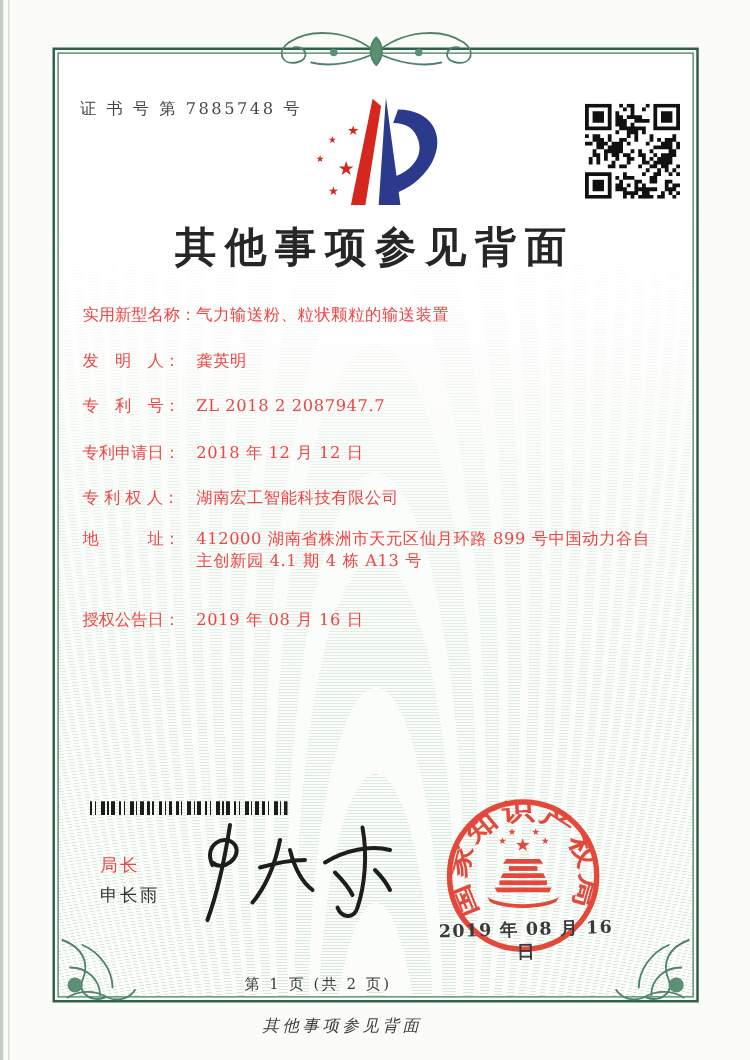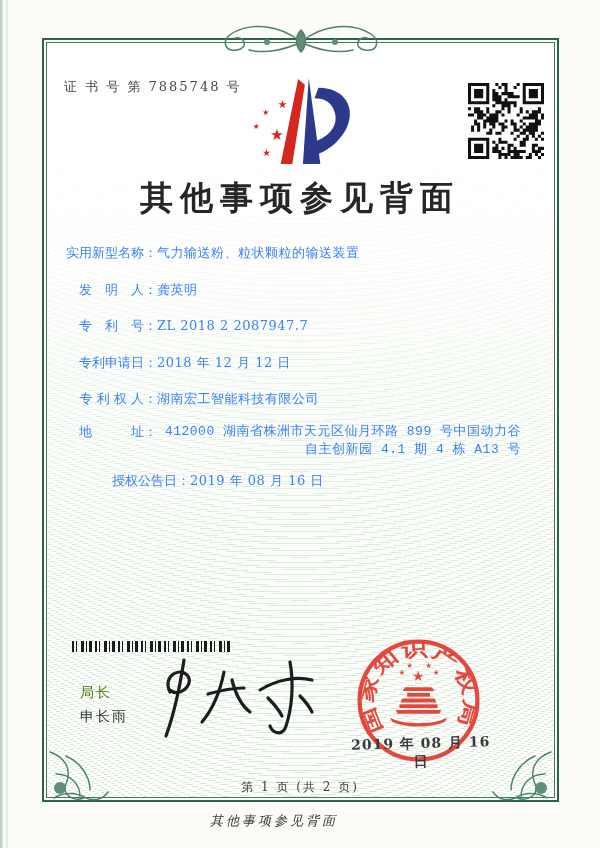--- a/index.html
+++ b/index.html
@@ -20,41 +20,41 @@
   .frame-inner{position:absolute;inset:2px;border:1px solid #467a5e;
     background-color:#fdfefc;
     background-image:
       linear-gradient(180deg,#ffffff 0%,rgba(255,255,255,.92) 22%,rgba(249,252,248,.55) 45%,rgba(240,248,238,.25) 68%,rgba(234,244,232,.05) 100%),
       repeating-radial-gradient(900px 430px at 50% 138%, rgba(120,168,132,.28) 0 1px, rgba(255,255,255,0) 1px 5px);
   }
   .abs{position:absolute;}
   .cert-no{left:64px;top:78px;font-size:13px;letter-spacing:2px;color:#474747;}
   .title{left:0;top:176px;width:600px;text-align:center;font-size:33px;font-weight:700;
     letter-spacing:7px;color:#262626;}
-  .row{left:66px;font-size:13px;color:#3b82f6;line-height:18px;text-align:right;}
+  .row{left:66px;font-size:13px;color:#ef4444;line-height:18px;}
   .flabel{display:inline-block;width:91px;vertical-align:top;}
   .fvalue{display:inline-block;vertical-align:top;letter-spacing:.5px;}
-  .fvalue.addr{width:364px;font-family:Liberation Mono, monospace;}
+  .fvalue.addr{width:364px;}
   .pair2{position:absolute;left:227px;top:0;white-space:nowrap;}
   .paras{left:64px;top:486px;width:476px;font-size:13px;line-height:19.5px;color:#3d3d3d;}
   .paras p{margin:0;text-indent:2em;letter-spacing:.3px;}
   .barcode{left:72px;top:641px;width:158px;height:11px;
     background:repeating-linear-gradient(90deg,
       #1c1c1c 0 2px, transparent 2px 4px,
       #1c1c1c 4px 5px, transparent 5px 9px,
       #1c1c1c 9px 12px, transparent 12px 14px,
       #1c1c1c 14px 15px, transparent 15px 17px,
       #1c1c1c 17px 20px, transparent 20px 23px);}
-  .signer-title{left:80px;top:684px;font-size:14px;letter-spacing:2px;color:#4d7c0f;}
+  .signer-title{left:80px;top:684px;font-size:14px;letter-spacing:2px;color:#ef4444;}
   .signer-name{left:80px;top:708px;font-size:14px;letter-spacing:2px;color:#333;font-family:Liberation Serif, serif;}
   .signature{left:140px;top:650px;}
   .seal{left:352px;top:634px;}
   .seal-date{left:346px;top:735px;width:150px;text-align:center;font-size:14px;
     color:#3a3a3a;letter-spacing:1px;transform:rotate(-1.5deg);font-weight:600;}
-  .page-indicator{left:0;top:779px;width:600px;text-align:center;font-size:12px;
+  .page-indicator{left:0;top:779px;width:509px;text-align:center;font-size:12px;
     letter-spacing:2px;color:#3c3c3c;}
   .back-note{left:0;top:812px;width:548px;text-align:center;font-size:13px;
     letter-spacing:3px;color:#3a3a3a;font-style:italic;}
   .orn{pointer-events:none;}
 </style>
 </head>
 <body>
 
 <div class="page">
 
@@ -132,21 +132,21 @@
   </div>
   <div class="abs row" style="top:354px">
     <span class="flabel">专利申请日：</span><span class="fvalue">2018 年 12 月 12 日</span>
   </div>
   <div class="abs row" style="top:390px">
     <span class="flabel">专 利 权 人：</span><span class="fvalue">湖南宏工智能科技有限公司</span>
   </div>
   <div class="abs row" style="top:423px">
     <span class="flabel">地　　　址：</span><span class="fvalue addr">412000 湖南省株洲市天元区仙月环路 899 号中国动力谷自主创新园 4.1 期 4 栋 A13 号</span>
   </div>
-  <div class="abs row" style="top:472px;position:absolute;margin-left:33px;">
+  <div class="abs row" style="top:488px;position:absolute;">
     <span class="flabel">授权公告日：</span><span class="fvalue">2019 年 08 月 16 日</span>
   </div>
 
   <div class="abs paras">
   </div>
 
   <div class="abs barcode"></div>
 
   <div class="abs signer-title">局长</div>
   <div class="abs signer-name">申长雨</div>

